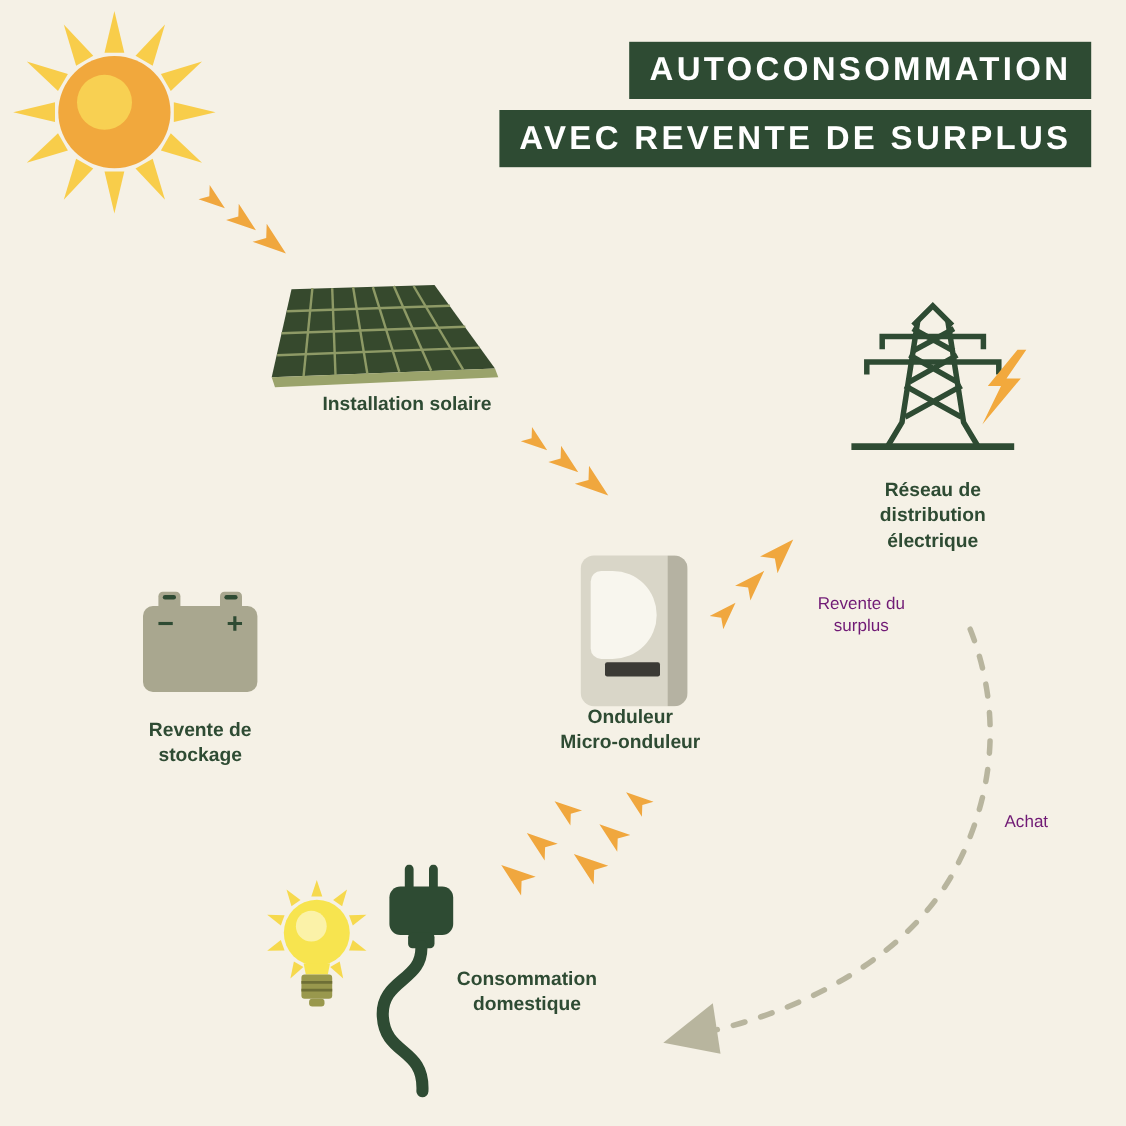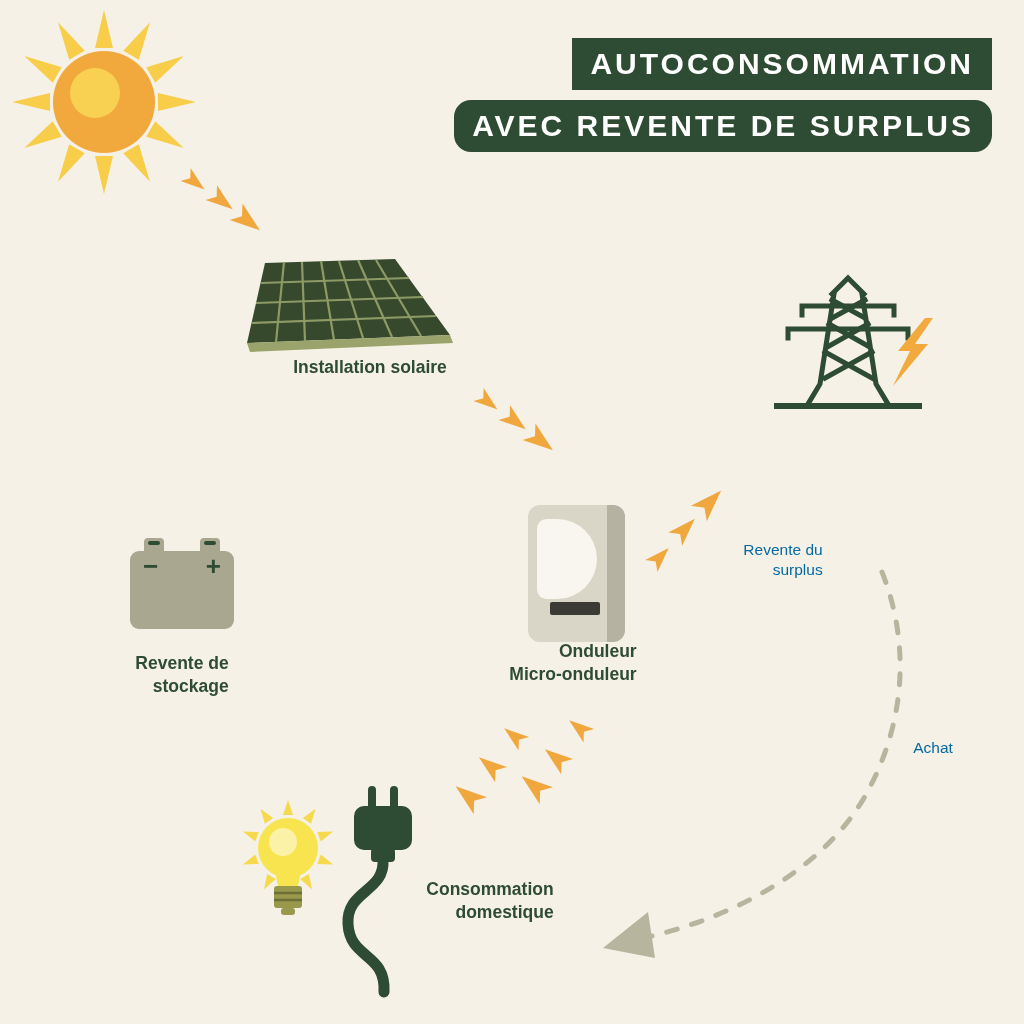--- a/index.html
+++ b/index.html
@@ -2,24 +2,24 @@
 <html><head>
 <meta charset="utf-8">
 <style>
   html,body{margin:0;padding:0;background:#f5f1e6;}
   .canvas{position:relative;width:1024px;height:1024px;background:#f5f1e6;overflow:hidden;
           font-family:"Liberation Sans",sans-serif;}
   .abs{position:absolute;}
   .banner{position:absolute;right:32px;background:#2e4b33;color:#ffffff;font-weight:700;
           font-size:30px;letter-spacing:3px;padding:9px 18px;white-space:nowrap;}
   #banner1{top:38px;}
-  #banner2{top:100px;border-radius:17px;}
-  .lbl{position:absolute;transform:translateX(-50%);white-space:pre-line;text-align:right;
+  #banner2{top:100px;}
+  .lbl{position:absolute;transform:translateX(-50%);white-space:pre-line;text-align:center;
        color:#2e4b33;font-weight:700;font-size:17.5px;line-height:1.3;}
-  .lbl-grey{color:#0369a1;font-weight:500;font-size:15.5px;}
+  .lbl-grey{color:#701a75;font-weight:500;font-size:15.5px;}
   
   .battery{position:absolute;width:104px;height:92px;}
   .bat-terminal{position:absolute;top:0;width:20px;height:17px;background:#a9a78f;border-radius:4px 4px 0 0;}
   .bat-cap{position:absolute;top:3px;left:4px;width:12px;height:4px;background:#2e4b33;border-radius:2px;}
   .bat-body{position:absolute;top:13px;left:0;width:104px;height:78px;background:#a9a78f;border-radius:9px;}
   .bat-sign{position:absolute;top:2px;font-size:26px;font-weight:700;color:#2e4b33;line-height:1;}
   .bat-minus{left:13px;}
   .bat-plus{right:13px;}
   
   .inverter{position:absolute;width:97px;height:137px;background:#d9d6c8;border-radius:12px;overflow:hidden;}
@@ -109,20 +109,22 @@
       <path d="M90,22 L104,112 L116,132"></path>
       <path d="M60,28 L93,46 M93,28 L60,46"></path>
       <path d="M57,52 L96,74 M96,52 L57,74"></path>
       <path d="M53,80 L100,106 M100,80 L53,106"></path>
       <path d="M30,34 L122,34 M30,34 l0,9 M122,34 l0,9"></path>
       <path d="M16,57 L136,57 M16,57 l0,9 M136,57 l0,9"></path>
     </g>
     <path d="M2,134 L150,134" stroke="#2e4b33" stroke-width="6"></path>
     <polygon points="153,46 126,79 138,79 121,114 156,72 143,72 161,46" fill="#f2a93d"></polygon>
   </svg>
+  <div class="lbl" style="left:848px;top:434px">Réseau de distribution
+électrique</div>
 
   <svg class="abs" style="left:640px;top:472px" width="95" height="105" viewBox="0 0 95 105">
     <g fill="#f0a73e">
       <use href="#flowArrow" transform="translate(20,85) rotate(-46) scale(0.78)"></use>
       <use href="#flowArrow" transform="translate(45,57) rotate(-46) scale(0.88)"></use>
       <use href="#flowArrow" transform="translate(70,30) rotate(-46) scale(1)"></use>
     </g>
   </svg>
   <div class="lbl lbl-grey" style="left:783px;top:540px">Revente du
 surplus</div>
@@ -191,21 +193,21 @@
 
   <svg class="abs" style="left:338px;top:786px" width="115" height="218" viewBox="0 0 115 218">
     <g fill="#2e4b33">
       <rect x="30" y="0" width="8" height="24" rx="4"></rect>
       <rect x="52" y="0" width="8" height="24" rx="4"></rect>
       <rect x="16" y="20" width="58" height="44" rx="10"></rect>
       <rect x="33" y="62" width="24" height="14" rx="4"></rect>
     </g>
     <path d="M45,74 C47,106 8,104 10,138 C12,174 48,166 46,206" fill="none" stroke="#2e4b33" stroke-width="11" stroke-linecap="round"></path>
   </svg>
-  <div class="lbl" style="left:490px;top:878px">Consommation
+  <div class="lbl" style="left:479px;top:878px">Consommation
 domestique</div>
 
   <svg class="overlay" width="1024" height="1024" viewBox="0 0 1024 1024">
     <path d="M 882 572 C 912 648 904 728 864 798 C 824 866 742 914 652 936" fill="none" stroke="#b8b59e" stroke-width="5" stroke-dasharray="11 15" stroke-linecap="round"></path>
     <polygon points="603,948 648,912 655,958" fill="#b8b59e"></polygon>
   </svg>
   <div class="lbl lbl-grey" style="left:933px;top:738px">Achat</div>
 
 
 </div>

